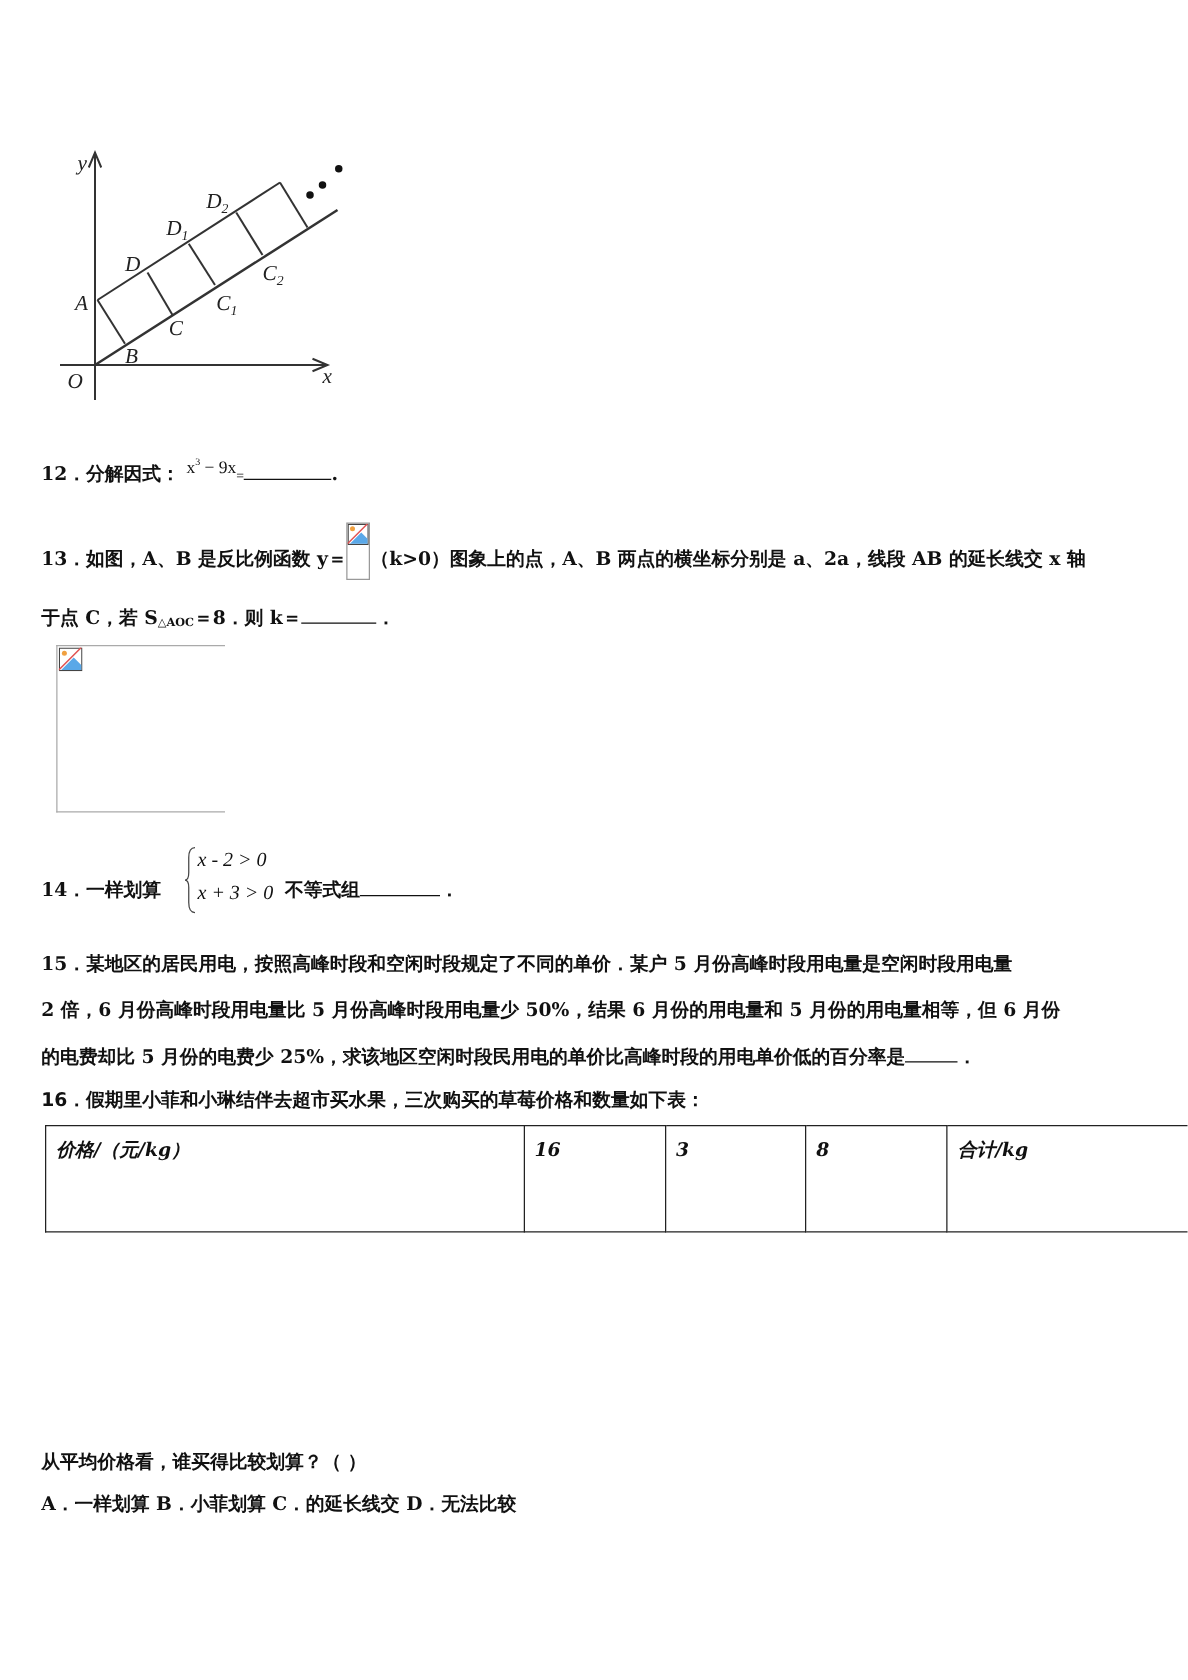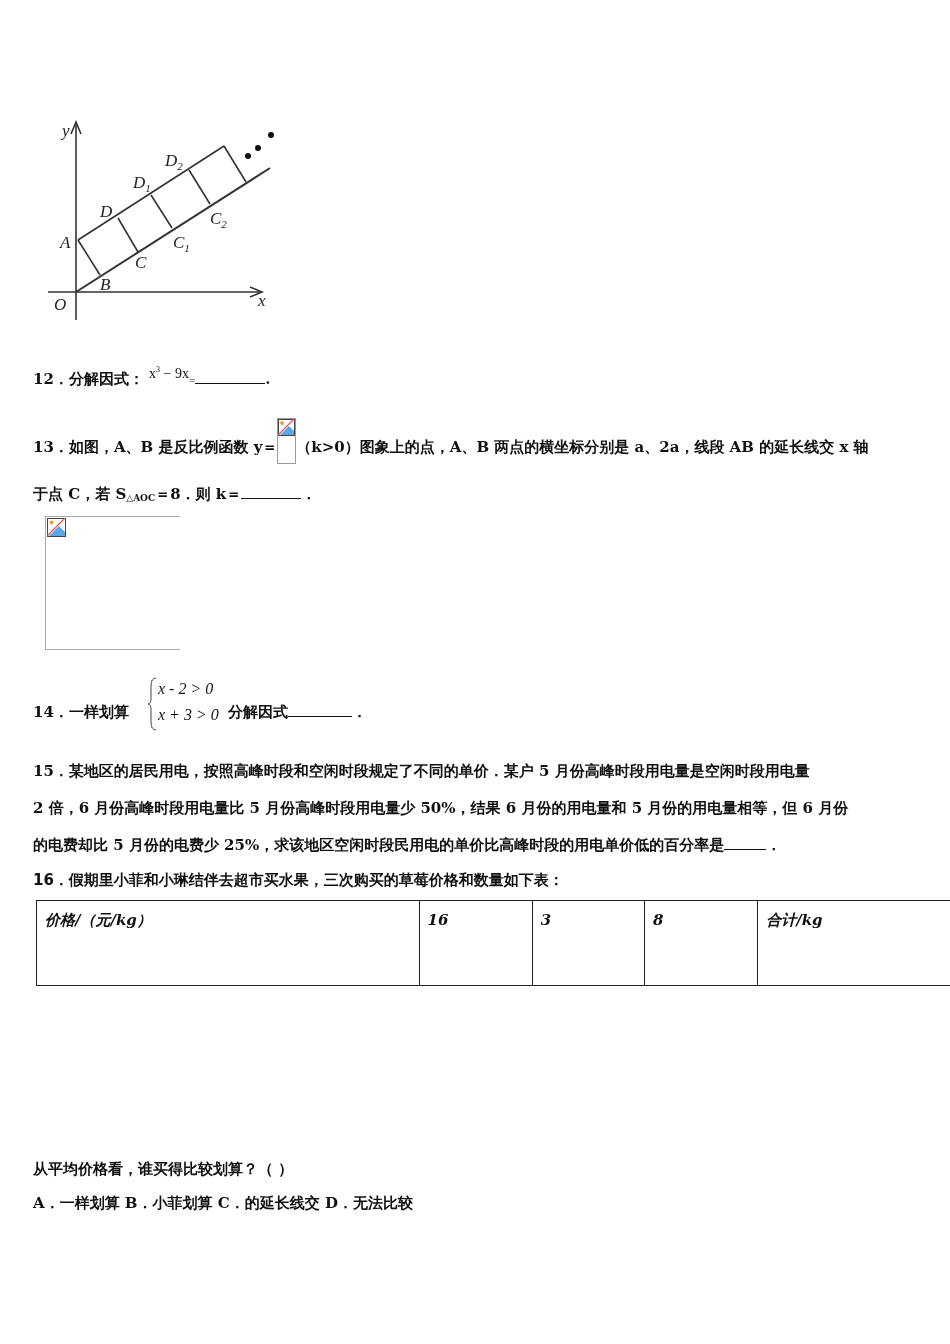--- a/index.html
+++ b/index.html
@@ -93,21 +93,21 @@
   <span>14．</span><span>一样划算</span>
 </div>
 <svg class="abs" style="left:148px;top:676px" width="10" height="56">
     <path d="M8 2 Q3 2 3 10 L3 22 Q3 28 0 28 Q3 28 3 34 L3 46 Q3 54 8 54" stroke="#444" stroke-width="1" fill="none"></path>
   </svg>
 <div class="abs math" style="left:158px;top:676px;font-size:16px;line-height:26px">
   <div>x - 2 &gt; 0</div>
   <div>x + 3 &gt; 0</div>
 </div>
 <div class="q" style="left:228px;top:702px">
-  <span>分解因式</span><span class="blank" style="width:64px"></span><span>．</span>
+  <span>不等式组</span><span class="blank" style="width:64px"></span><span>．</span>
 </div>
 
 
 <div class="q" style="top:761px">15．某地区的居民用电，按照高峰时段和空闲时段规定了不同的单价．某户 5 月份高峰时段用电量是空闲时段用电量</div>
 <div class="q" style="top:798px">2 倍，6 月份高峰时段用电量比 5 月份高峰时段用电量少 50%，结果 6 月份的用电量和 5 月份的用电量相等，但 6 月份</div>
 <div class="q" style="top:835px"><span>的电费却比 5 月份的电费少 25%，求该地区空闲时段民用电的单价比高峰时段的用电单价低的百分率是</span><span class="blank" style="width:42px"></span><span>．</span></div>
 
 
 <div class="q fam" style="top:870px">16．假期里小菲和小琳结伴去超市买水果，三次购买的草莓价格和数量如下表：</div>
 <table class="t16">

